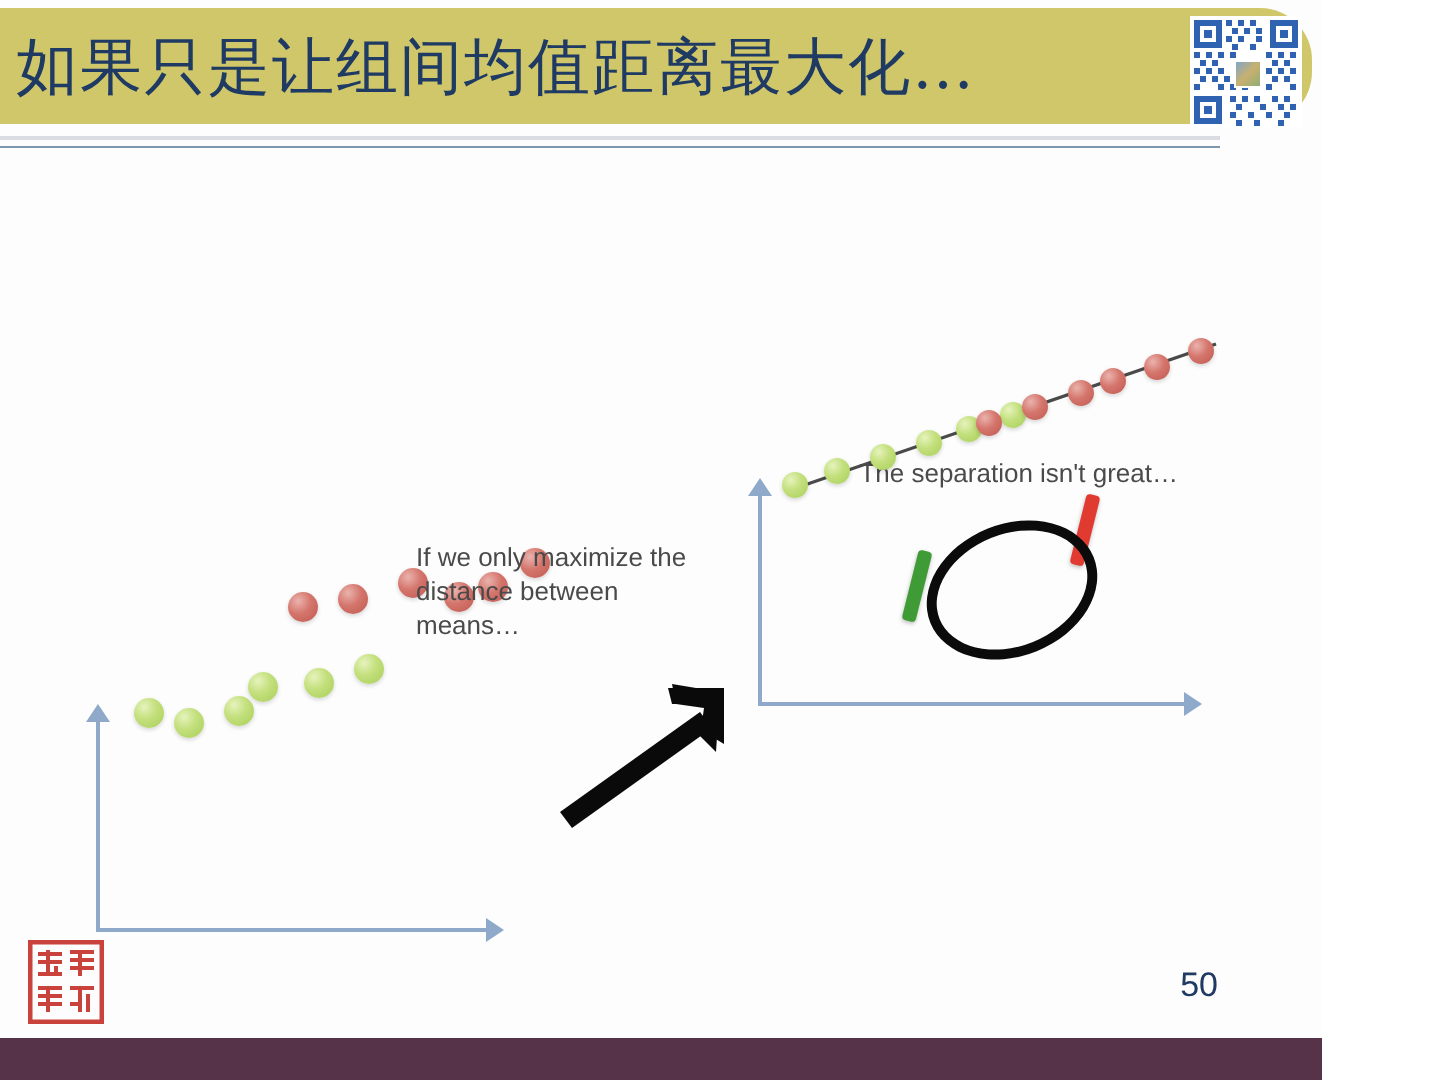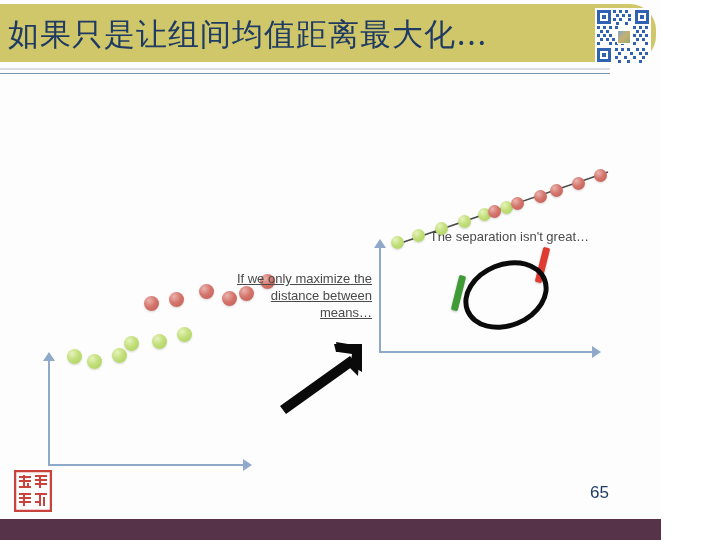--- a/index.html
+++ b/index.html
@@ -43,21 +43,21 @@
   
   .dot{position:absolute;width:15px;height:15px;border-radius:50%;}
   .dot.green{background:radial-gradient(circle at 34% 30%,#e6f3bd 0%,#c4e07e 42%,#a8cf58 100%);
              box-shadow:0 1px 2px rgba(0,0,0,.16);}
   .dot.red{background:radial-gradient(circle at 34% 30%,#eab3ad 0%,#d4756c 45%,#c05a52 100%);
            box-shadow:0 1px 2px rgba(0,0,0,.16);}
   .dot.small{width:13px;height:13px;}
 
   
   .caption{position:absolute;color:#4a4a4a;font-size:13px;line-height:17px;}
-  #cap-left{left:222px;top:186px;width:150px;text-align:right;text-decoration:underline;}
+  #cap-left{left:208px;top:186px;width:150px;}
   #cap-right{left:429px;top:144px;width:160px;text-align:right;}
 
   
   #proj-line{position:absolute;left:0;top:0;width:720px;height:372px;pointer-events:none;}
 
   
   .divider{position:absolute;width:7px;height:36px;border-radius:2px;}
   #div-green{left:455px;top:191px;background:#3f9b35;transform:rotate(14deg);
              box-shadow:0 1px 2px rgba(0,0,0,.25);}
   #div-red{left:539px;top:163px;background:#e03a31;transform:rotate(14deg);
@@ -241,16 +241,16 @@
           <rect x="5" y="27" width="12" height="2"></rect>
         <rect x="5" y="31" width="12" height="2"></rect>
           <rect x="9" y="23" width="2" height="13"></rect>
         <rect x="21" y="23" width="12" height="2"></rect>
           <rect x="25" y="23" width="2" height="13"></rect>
         <rect x="29" y="27" width="2" height="9"></rect>
           <rect x="21" y="31" width="5" height="2"></rect>
       </g>
     </svg>
   </div>
-  <div id="page-number">65</div>
+  <div id="page-number">50</div>
   <div id="footer-bar"></div>
 
 </div>
 
 </body></html>

